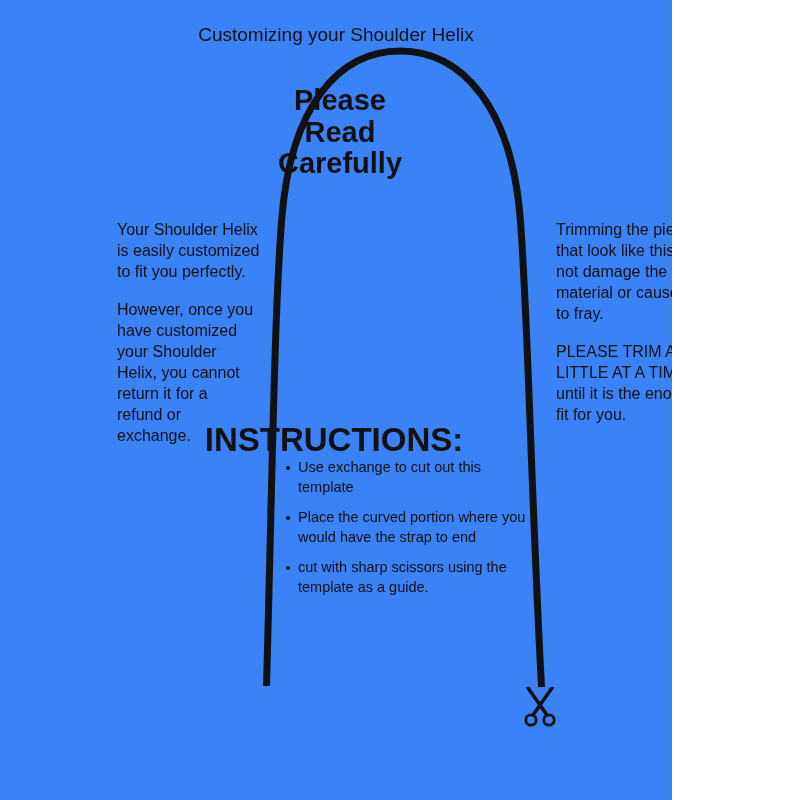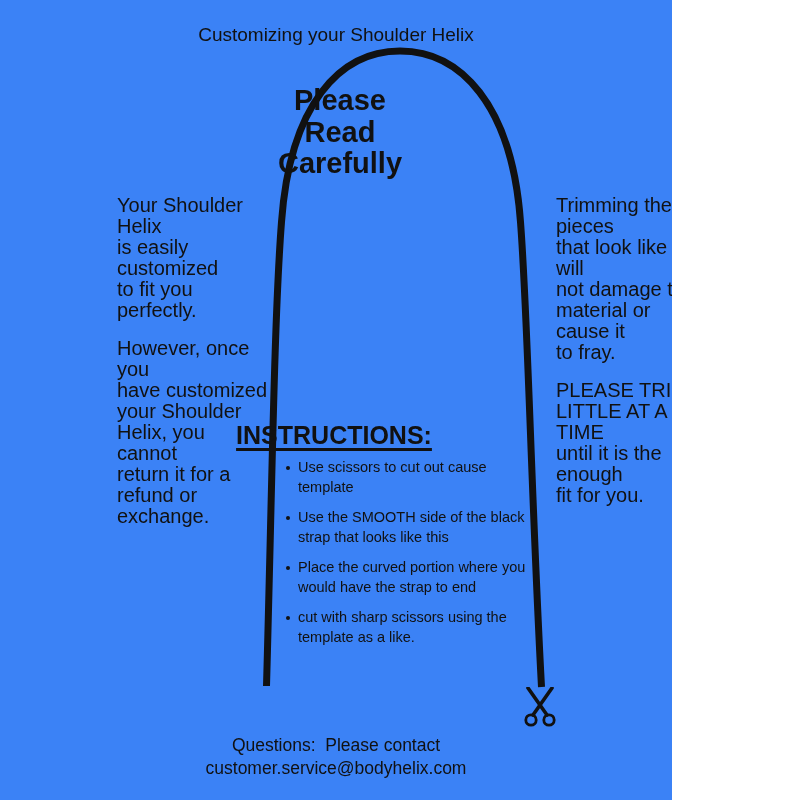--- a/index.html
+++ b/index.html
@@ -19,32 +19,31 @@
   }
 
   .headline {
     position: absolute; top: 85px; left: 0; right: 0;
     text-align: center; font-weight: bold;
     font-size: 29px; line-height: 31.5px;
     white-space: pre-line;
     padding-left: 8px;
   }
 
-  .side-note { position: absolute; top: 195px; width: 152px; font-size: 20px; line-height: 21px; }
+  .side-note { position: absolute; top: 219px; width: 152px; font-size: 16px; line-height: 21px; }
   .side-note p { margin: 0 0 17px 0; white-space: pre-line; }
   .side-note p:last-child { margin-bottom: 0; }
   .left-note  { left: 117px; }
   .right-note { left: 556px; }
   .bold { font-weight: normal; }
   .joined { margin-bottom: 0 !important; }
 
   .instructions-heading {
     position: absolute; top: 421px; left: 0; right: 4px;
-    text-align: center; font-weight: bold; font-size: 25px;
-    text-decoration: underline;
+    text-align: center; font-weight: bold; font-size: 33px;
     text-underline-offset: 4px;
     text-decoration-thickness: 2.5px;
   }
 
   .bullets {
     position: absolute; left: 285px; top: 458px; width: 250px;
     margin: 0; padding: 0; list-style: none;
     font-size: 14.5px; line-height: 19.5px;
   }
   .bullets li { position: relative; padding-left: 13px; margin-bottom: 11px; white-space: pre-line; }
@@ -101,35 +100,29 @@
 to fray.</p>
     <p class="bold joined">PLEASE TRIM A
 LITTLE AT A TIME</p>
     <p>until it is the enough
 fit for you.</p>
   </div>
 
   <div class="instructions-heading">INSTRUCTIONS:</div>
 
   <ul class="bullets">
-    <li><span>Use scissors to cut out cause template</span></li>
-    <li><span>Use the SMOOTH side of the black
-strap that looks like this</span></li>
+    <li><span>Use exchange to cut out this template</span></li>
     <li><span>Place the curved portion where you
 would have the strap to end</span></li>
     <li><span>cut with sharp scissors using the
-template as a like.</span></li>
+template as a guide.</span></li>
   </ul>
 
   <svg class="scissors" viewBox="0 0 36 40" aria-hidden="true">
     <line x1="6" y1="1" x2="25" y2="28" stroke="#111" stroke-width="3.6" stroke-linecap="round"></line>
     <line x1="30" y1="1" x2="11" y2="28" stroke="#111" stroke-width="3.6" stroke-linecap="round"></line>
     <circle cx="9" cy="33" r="5.2" fill="none" stroke="#111" stroke-width="2.8"></circle>
     <circle cx="27" cy="33" r="5.2" fill="none" stroke="#111" stroke-width="2.8"></circle>
     <circle cx="18" cy="18" r="1.8" fill="#111"></circle>
   </svg>
 
-  <div class="footer">
-    <div class="pre">Questions:  Please contact</div>
-    <div>customer.service@bodyhelix.com</div>
-  </div>
 
 </div>
 
 </body></html>

